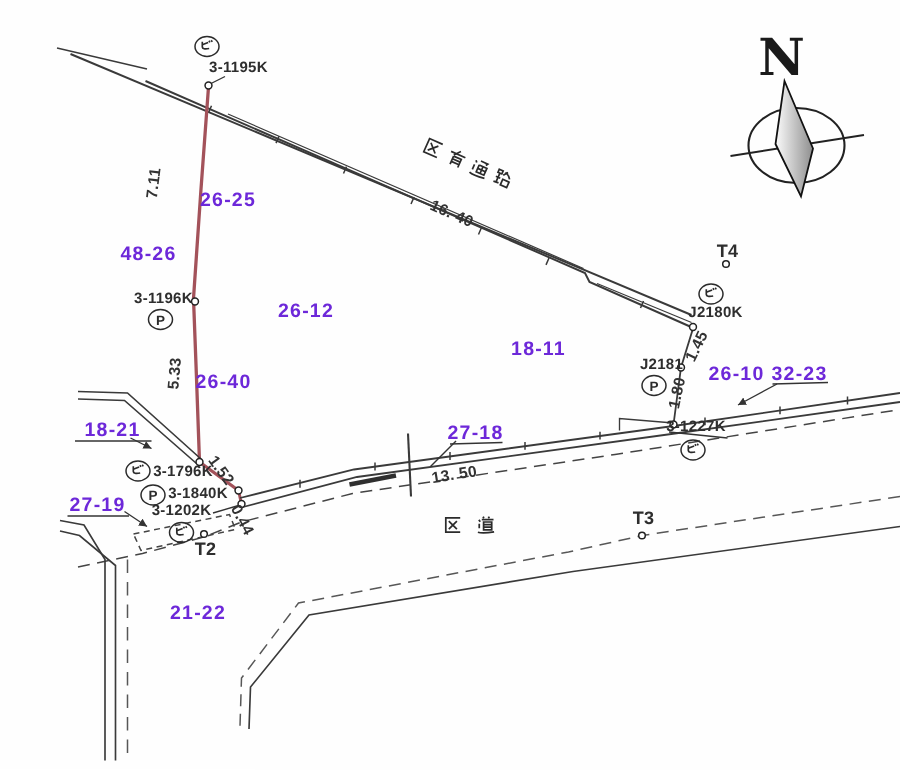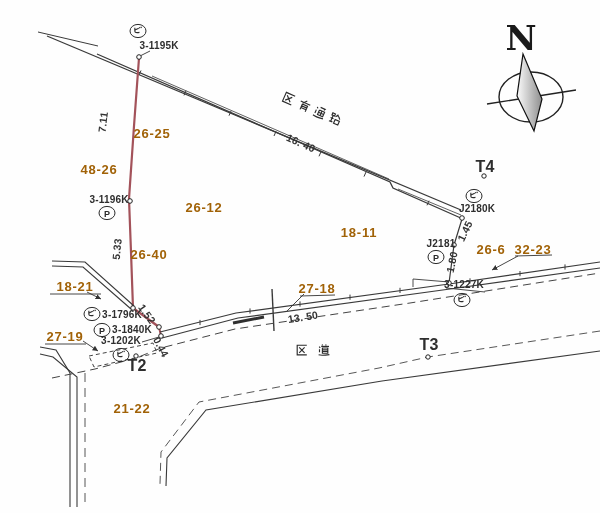--- a/index.html
+++ b/index.html
@@ -1,23 +1,23 @@
 <!DOCTYPE html>
 <html><head>
 <meta charset="utf-8">
 <style>
   html,body{margin:0;padding:0;background:#fff;}
   .map{position:relative;width:600px;height:513px;background:#fefefe;overflow:hidden;
        font-family:"Liberation Sans",sans-serif;}
   .map svg{position:absolute;left:0;top:0;}
   .lbl{position:absolute;transform:translate(-50%,-50%);font-size:10px;font-weight:600;
        color:#2e2e2e;white-space:nowrap;letter-spacing:.2px;line-height:1;}
-  .parcel{font-size:13px;letter-spacing:.8px;color:#a16207;}
+  .parcel{font-size:13px;letter-spacing:.8px;color:#6d28d9;}
   .dim{font-size:10.5px;color:#333;}
-  .tlabel{font-size:16px;}
+  .tlabel{font-size:12px;}
   svg path,svg line,svg polyline{vector-effect:non-scaling-stroke;}
 </style>
 </head>
 <body>
 
 <div class="map">
 
 <svg width="600" height="513" viewBox="0 0 600 513">
   <defs>
     <linearGradient id="needleGrad" x1="0" y1="0" x2="1" y2="0">
@@ -196,21 +196,21 @@
     <use href="#g-ku" transform="translate(296,344)"></use>
     <use href="#g-dou" transform="translate(318,344)"></use>
   </g>
 </svg>
 
 <div class="lbl parcel" style="left:152px;top:133px">26-25</div>
 <div class="lbl parcel" style="left:99px;top:169px">48-26</div>
 <div class="lbl parcel" style="left:204px;top:207px">26-12</div>
 <div class="lbl parcel" style="left:359px;top:232px">18-11</div>
 <div class="lbl parcel" style="left:149px;top:254px">26-40</div>
-<div class="lbl parcel" style="left:491px;top:249px">26-6</div>
+<div class="lbl parcel" style="left:491px;top:249px">26-10</div>
 <div class="lbl parcel" style="left:75px;top:286px">18-21</div>
 <div class="lbl parcel" style="left:65px;top:336px">27-19</div>
 <div class="lbl parcel" style="left:317px;top:288px">27-18</div>
 <div class="lbl parcel" style="left:533px;top:249px">32-23</div>
 <div class="lbl parcel" style="left:132px;top:408px">21-22</div>
 
 <div class="lbl" style="left:159px;top:46px">3-1195K</div>
 <div class="lbl" style="left:109px;top:200px">3-1196K</div>
 <div class="lbl" style="left:122px;top:315px">3-1796K</div>
 <div class="lbl" style="left:132px;top:330px">3-1840K</div>

